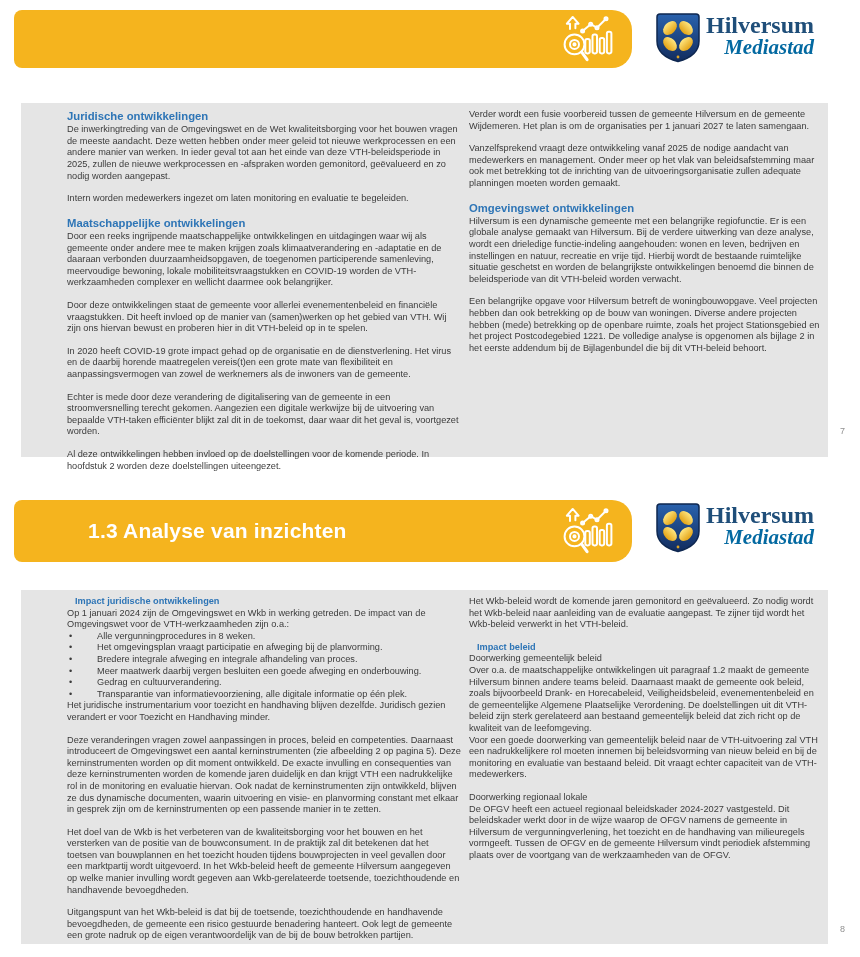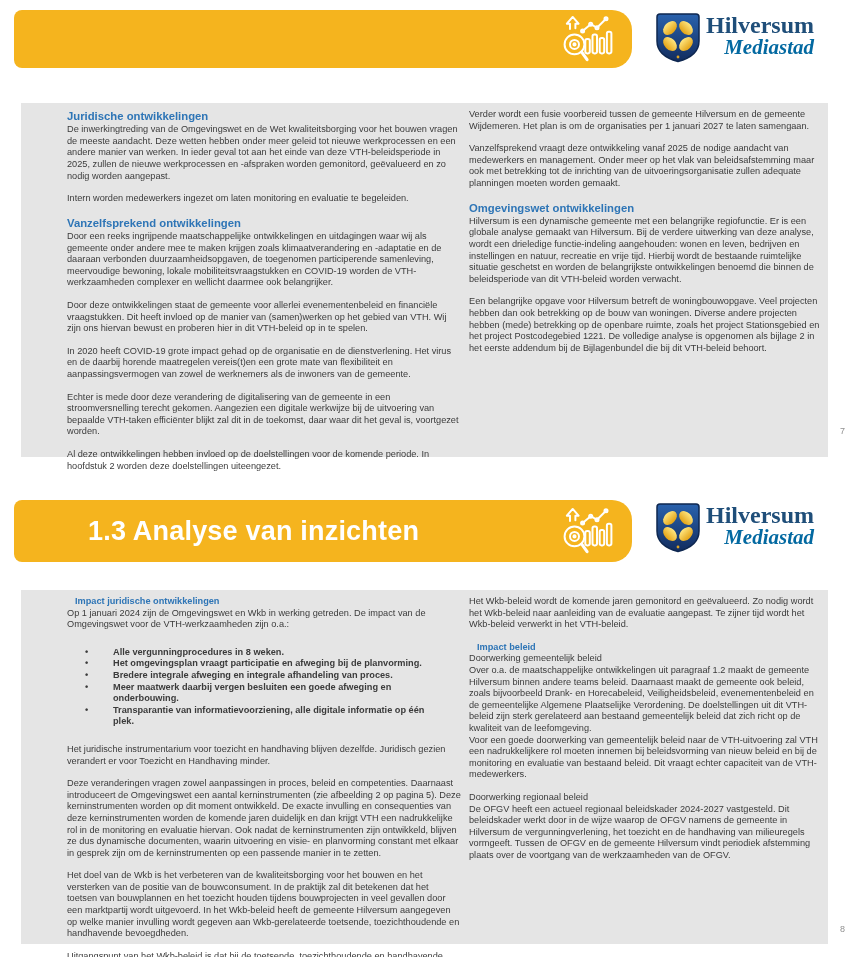--- a/index.html
+++ b/index.html
@@ -9,21 +9,21 @@
     font-family:"Liberation Sans", sans-serif;
   }
   
   .slide-bar{
     position:absolute;left:14px;width:618px;background:#F5B41E;
     border-radius:8px 20px 20px 8px;display:flex;align-items:center;
   }
   #bar1{top:10px;height:58px;}
   #bar2{top:500px;height:62px;}
   .bar-title{
-    color:#ffffff;font-weight:bold;font-size:27px;padding-left:74px;
+    color:#ffffff;font-weight:bold;font-size:21px;padding-left:74px;
     letter-spacing:0.2px;white-space:nowrap;
   }
   .bar-icon{position:absolute;right:16px;top:50%;transform:translateY(-50%);width:56px;height:54px;}
   
   .logo{position:absolute;left:656px;display:flex;align-items:flex-start;}
   #logo1{top:13px;}
   #logo2{top:503px;}
   .logo-shield{width:44px;height:50px;flex:0 0 auto;}
   .logo-text{margin-left:6px;font-family:"Liberation Serif", serif;text-align:right;}
   .logo-name{color:#1F4E79;font-weight:bold;font-size:24px;line-height:25px;}
@@ -34,21 +34,21 @@
   #panel2{top:590px;}
   .col{position:absolute;top:6px;font-size:9.2px;line-height:1.26;color:#3b3b3b;text-align:left;}
   .col-left{left:46px;width:394px;}
   .col-right{left:448px;width:352px;}
   .col > :first-child{margin-top:0;}
   .blk-h{color:#2E75B6;font-weight:bold;font-size:11.3px;margin:11px 0 1px;}
   .blk-hs{color:#2E75B6;font-weight:bold;margin:11px 8px 0;}
   .blk-hi{margin:0;}
   .blk-p{margin:0 0 11px;}
   .blk-pt{margin:0;}
-  .bullets{list-style:none;margin:16px;padding:0;font-weight:bold;}
+  .bullets{list-style:none;margin:0;padding:0;}
   .bullets li{padding-left:30px;position:relative;}
   .bullets li::before{content:"\2022";position:absolute;left:2px;}
   
   .pageno{position:absolute;left:840px;font-size:9px;color:#909090;}
   #pn1{top:426px;}
   #pn2{top:924px;}
 </style>
 </head>
 <body>
 
@@ -93,21 +93,21 @@
   <div class="logo-text">
     <div class="logo-name">Hilversum</div>
     <div class="logo-sub">Mediastad</div>
   </div>
 </div>
 <div class="panel" id="panel1">
   <div class="col col-left">
       <div class="blk-h">Juridische ontwikkelingen</div>
       <div class="blk-p">De inwerkingtreding van de Omgevingswet en de Wet kwaliteitsborging voor het bouwen vragen de meeste aandacht. Deze wetten hebben onder meer geleid tot nieuwe werkprocessen en een andere manier van werken. In ieder geval tot aan het einde van deze VTH-beleidsperiode in 2025, zullen de nieuwe werkprocessen en -afspraken worden gemonitord, geëvalueerd en zo nodig worden aangepast.</div>
       <div class="blk-p">Intern worden medewerkers ingezet om laten monitoring en evaluatie te begeleiden.</div>
-      <div class="blk-h">Vanzelfsprekend ontwikkelingen</div>
+      <div class="blk-h">Maatschappelijke ontwikkelingen</div>
       <div class="blk-p">Door een reeks ingrijpende maatschappelijke ontwikkelingen en uitdagingen waar wij als gemeente onder andere mee te maken krijgen zoals klimaatverandering en -adaptatie en de daaraan verbonden duurzaamheidsopgaven, de toegenomen participerende samenleving, meervoudige bewoning, lokale mobiliteitsvraagstukken en COVID-19 worden de VTH-werkzaamheden complexer en wellicht daarmee ook belangrijker.</div>
       <div class="blk-p">Door deze ontwikkelingen staat de gemeente voor allerlei evenementenbeleid en financiële vraagstukken. Dit heeft invloed op de manier van (samen)werken op het gebied van VTH. Wij zijn ons hiervan bewust en proberen hier in dit VTH-beleid op in te spelen.</div>
       <div class="blk-p">In 2020 heeft COVID-19 grote impact gehad op de organisatie en de dienstverlening. Het virus en de daarbij horende maatregelen vereis(t)en een grote mate van flexibiliteit en aanpassingsvermogen van zowel de werknemers als de inwoners van de gemeente.</div>
       <div class="blk-p">Echter is mede door deze verandering de digitalisering van de gemeente in een stroomversnelling terecht gekomen. Aangezien een digitale werkwijze bij de uitvoering van bepaalde VTH-taken efficiënter blijkt zal dit in de toekomst, daar waar dit het geval is, voortgezet worden.</div>
       <div class="blk-p">Al deze ontwikkelingen hebben invloed op de doelstellingen voor de komende periode. In hoofdstuk 2 worden deze doelstellingen uiteengezet.</div>
     </div>
   <div class="col col-right">
       <div class="blk-p">Verder wordt een fusie voorbereid tussen de gemeente Hilversum en de gemeente Wijdemeren. Het plan is om de organisaties per 1 januari 2027 te laten samengaan.</div>
       <div class="blk-p">Vanzelfsprekend vraagt deze ontwikkeling vanaf 2025 de nodige aandacht van medewerkers en management. Onder meer op het vlak van beleidsafstemming maar ook met betrekking tot de inrichting van de uitvoeringsorganisatie zullen adequate planningen moeten worden gemaakt.</div>
       <div class="blk-h">Omgevingswet ontwikkelingen</div>
@@ -162,30 +162,31 @@
 </div>
 <div class="panel" id="panel2">
   <div class="col col-left">
       <div class="blk-hs">Impact juridische ontwikkelingen</div>
       <div class="blk-pt">Op 1 januari 2024 zijn de Omgevingswet en Wkb in werking getreden. De impact van de Omgevingswet voor de VTH-werkzaamheden zijn o.a.:</div>
       <ul class="bullets">
         <li>Alle vergunningprocedures in 8 weken.</li>
         <li>Het omgevingsplan vraagt participatie en afweging bij de planvorming.</li>
         <li>Bredere integrale afweging en integrale afhandeling van proces.</li>
         <li>Meer maatwerk daarbij vergen besluiten een goede afweging en onderbouwing.</li>
+        <li>Gedrag en cultuurverandering.</li>
         <li>Transparantie van informatievoorziening, alle digitale informatie op één plek.</li>
       </ul>
       <div class="blk-p">Het juridische instrumentarium voor toezicht en handhaving blijven dezelfde. Juridisch gezien verandert er voor Toezicht en Handhaving minder.</div>
       <div class="blk-p">Deze veranderingen vragen zowel aanpassingen in proces, beleid en competenties. Daarnaast introduceert de Omgevingswet een aantal kerninstrumenten (zie afbeelding 2 op pagina 5). Deze kerninstrumenten worden op dit moment ontwikkeld. De exacte invulling en consequenties van deze kerninstrumenten worden de komende jaren duidelijk en dan krijgt VTH een nadrukkelijke rol in de monitoring en evaluatie hiervan. Ook nadat de kerninstrumenten zijn ontwikkeld, blijven ze dus dynamische documenten, waarin uitvoering en visie- en planvorming constant met elkaar in gesprek zijn om de kerninstrumenten op een passende manier in te zetten.</div>
       <div class="blk-p">Het doel van de Wkb is het verbeteren van de kwaliteitsborging voor het bouwen en het versterken van de positie van de bouwconsument. In de praktijk zal dit betekenen dat het toetsen van bouwplannen en het toezicht houden tijdens bouwprojecten in veel gevallen door een marktpartij wordt uitgevoerd. In het Wkb-beleid heeft de gemeente Hilversum aangegeven op welke manier invulling wordt gegeven aan Wkb-gerelateerde toetsende, toezichthoudende en handhavende bevoegdheden.</div>
       <div class="blk-p">Uitgangspunt van het Wkb-beleid is dat bij de toetsende, toezichthoudende en handhavende bevoegdheden, de gemeente een risico gestuurde benadering hanteert. Ook legt de gemeente een grote nadruk op de eigen verantwoordelijk van de bij de bouw betrokken partijen.</div>
     </div>
   <div class="col col-right">
       <div class="blk-p">Het Wkb-beleid wordt de komende jaren gemonitord en geëvalueerd. Zo nodig wordt het Wkb-beleid naar aanleiding van de evaluatie aangepast. Te zijner tijd wordt het Wkb-beleid verwerkt in het VTH-beleid.</div>
       <div class="blk-hs">Impact beleid</div>
       <div class="blk-hi">Doorwerking gemeentelijk beleid</div>
       <div class="blk-pt">Over o.a. de maatschappelijke ontwikkelingen uit paragraaf 1.2 maakt de gemeente Hilversum binnen andere teams beleid. Daarnaast maakt de gemeente ook beleid, zoals bijvoorbeeld Drank- en Horecabeleid, Veiligheidsbeleid, evenementenbeleid en de gemeentelijke Algemene Plaatselijke Verordening. De doelstellingen uit dit VTH-beleid zijn sterk gerelateerd aan bestaand gemeentelijk beleid dat zich richt op de kwaliteit van de leefomgeving.</div>
       <div class="blk-p">Voor een goede doorwerking van gemeentelijk beleid naar de VTH-uitvoering zal VTH een nadrukkelijkere rol moeten innemen bij beleidsvorming van nieuw beleid en bij de monitoring en evaluatie van bestaand beleid. Dit vraagt echter capaciteit van de VTH-medewerkers.</div>
-      <div class="blk-hi">Doorwerking regionaal beleid</div>
+      <div class="blk-hi">Doorwerking regionaal lokale</div>
       <div class="blk-pt">De OFGV heeft een actueel regionaal beleidskader 2024-2027 vastgesteld. Dit beleidskader werkt door in de wijze waarop de OFGV namens de gemeente in Hilversum de vergunningverlening, het toezicht en de handhaving van milieuregels vormgeeft. Tussen de OFGV en de gemeente Hilversum vindt periodiek afstemming plaats over de voortgang van de werkzaamheden van de OFGV.</div>
     </div>
 </div>
 <div class="pageno" id="pn2">8</div>
 
 </body></html>

